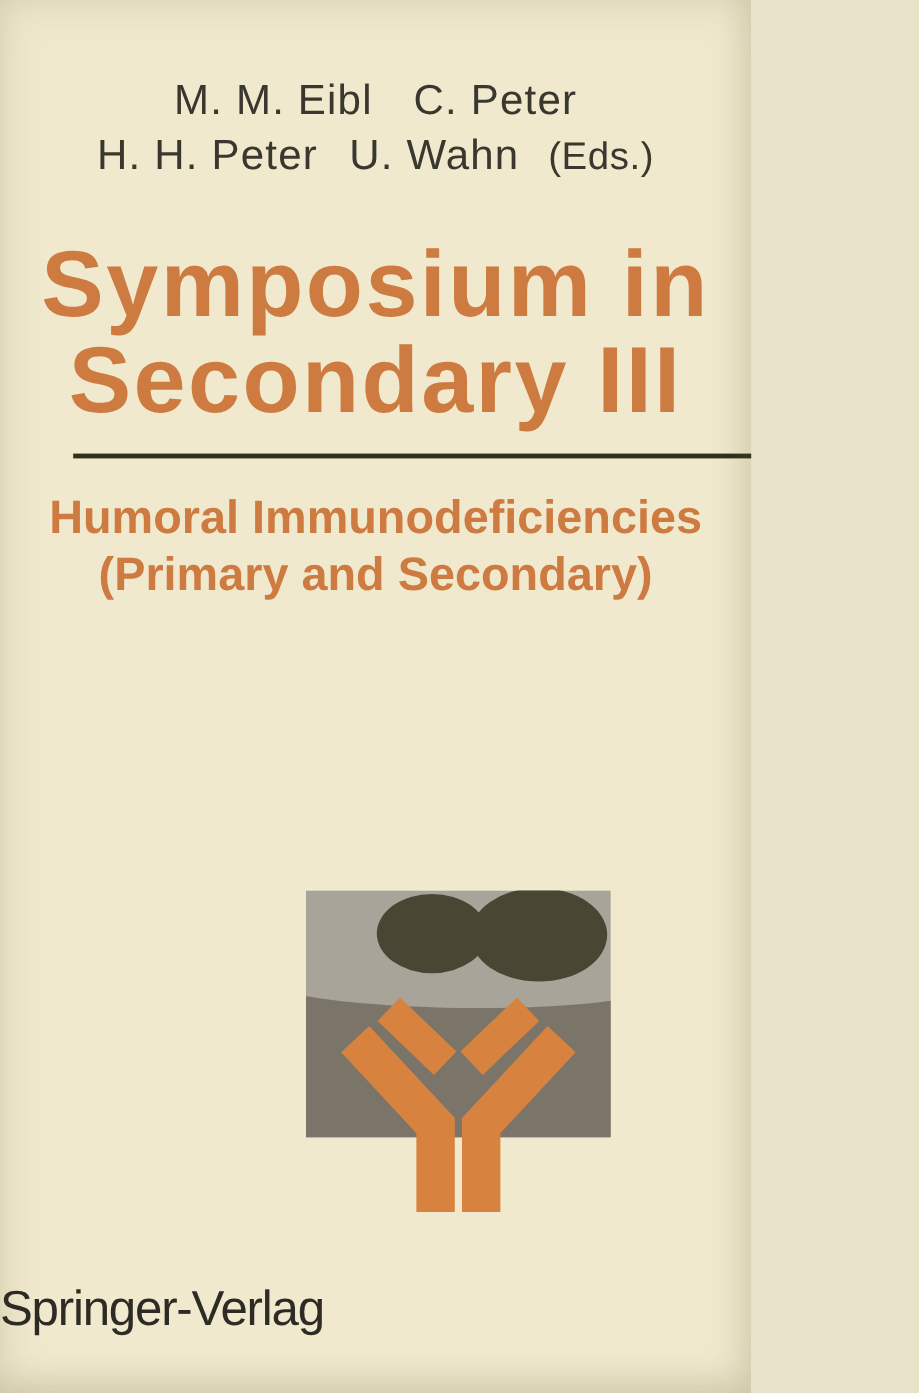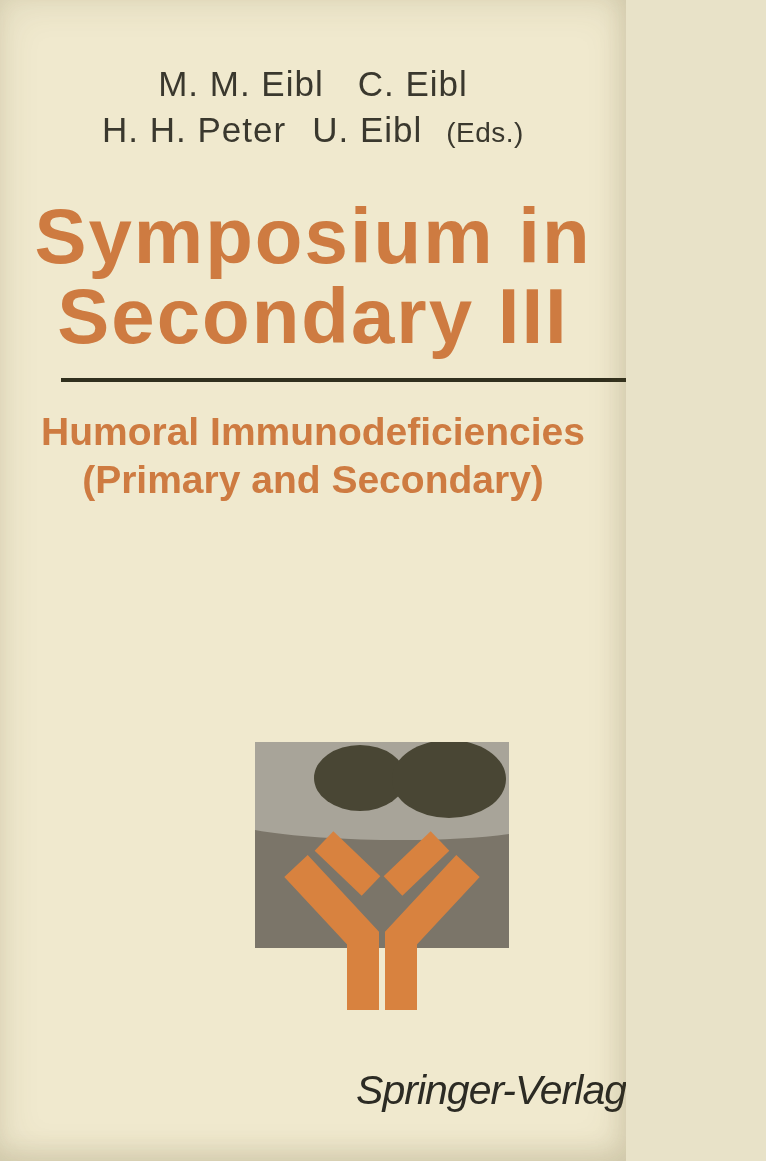--- a/index.html
+++ b/index.html
@@ -30,21 +30,21 @@
   }
   .editors{
     position:absolute;top:61px;left:0;right:0;
     display:flex;flex-direction:column;align-items:center;
     color:var(--text-dark);
     font-size:35px;letter-spacing:1px;line-height:46px;
   }
   .ed-row{display:flex;align-items:baseline;}
   .ed-row-1{gap:34px;}
   .ed-row-2{gap:26px;text-align:right;}
-  .eds-suffix{font-size:28px;margin-left:24px;letter-spacing:0.5px;}
+  .eds-suffix{font-size:32px;margin-left:24px;letter-spacing:0.5px;}
   .title{
     position:absolute;top:196px;left:0;right:0;margin:0;
     display:flex;flex-direction:column;align-items:center;
     color:var(--accent-orange);
     font-size:78px;font-weight:bold;line-height:80px;letter-spacing:2px;
   }
   .divider{
     position:absolute;top:378px;left:61px;
     width:641px;height:4px;
     background:var(--divider-dark);
@@ -60,38 +60,38 @@
     width:254px;height:272px;
   }
   .logo svg{display:block;}
   .f-light{fill:var(--logo-light-gray);}
   .f-dark{fill:var(--logo-dark-gray);}
   .f-nuc{fill:var(--logo-nucleus-dark);}
   .ab-heavy{fill:none;stroke:var(--logo-antibody-orange);stroke-width:32;stroke-linejoin:miter;stroke-linecap:butt;}
   .ab-light{fill:none;stroke:var(--logo-antibody-orange);stroke-width:27;stroke-linecap:butt;}
   .publisher{
     position:absolute;top:1070px;left:0;right:0;
-    text-align:right;
+    text-align:left;
     color:var(--publisher-dark);
-    font-size:41px;line-height:41px;letter-spacing:-1px;font-style:italic;
+    font-size:41px;line-height:41px;letter-spacing:-1px;
   }
 </style>
 </head>
 <body>
 
 <div class="cover">
 
   <div class="editors">
     <div class="ed-row ed-row-1">
       <span>M. M. Eibl</span>
-      <span>C. Eibl</span>
+      <span>C. Peter</span>
     </div>
     <div class="ed-row ed-row-2">
       <span>H. H. Peter</span>
-      <span><span>U. Eibl</span><span class="eds-suffix">(Eds.)</span></span>
+      <span><span>U. Wahn</span><span class="eds-suffix">(Eds.)</span></span>
     </div>
   </div>
 
   <h1 class="title">
     <span>Symposium in</span>
     <span>Secondary III</span>
   </h1>
 
   <div class="divider"></div>
 

